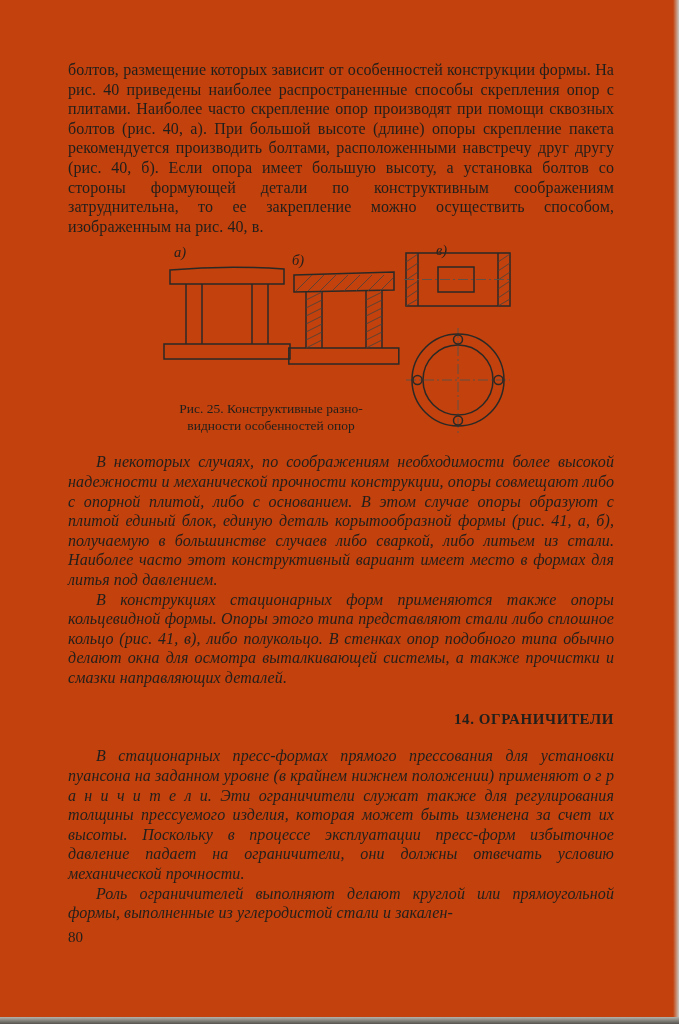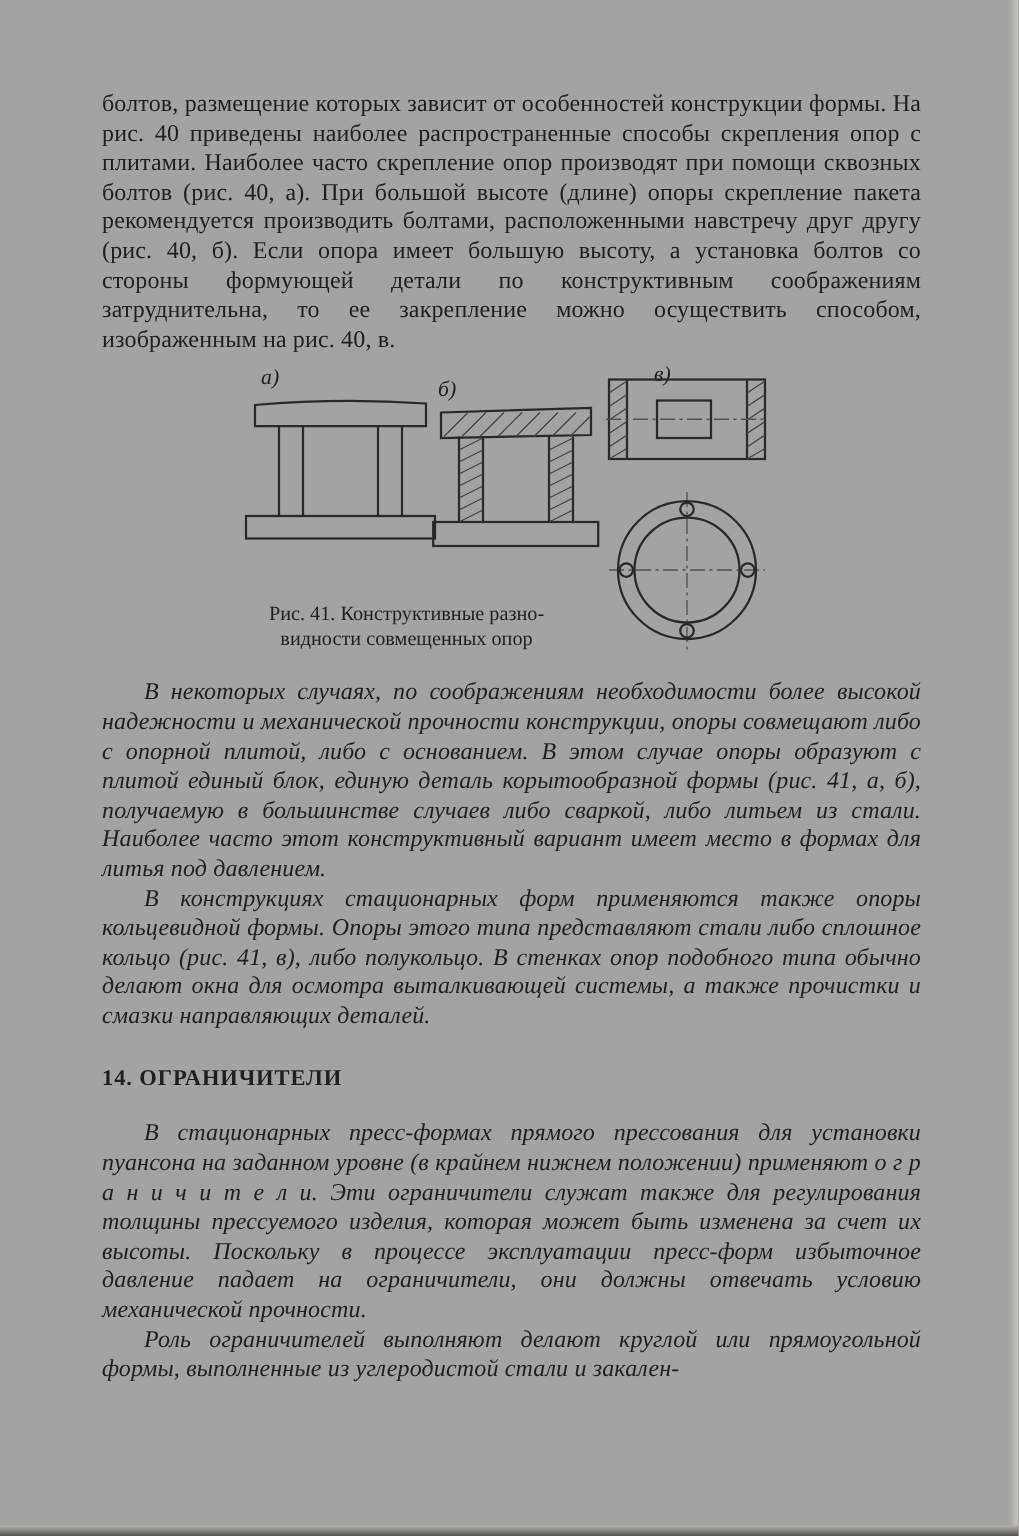--- a/index.html
+++ b/index.html
@@ -5,21 +5,21 @@
   html, body { margin: 0; padding: 0; }
   body {
     background: #8a8884;
     font-family: "Liberation Serif", "DejaVu Serif", serif;
   }
   .page {
     position: relative;
     width: 679px;
     height: 1024px;
     margin: 0 auto;
-    background: #a3a3a3;
+    background: #c2410c;
     color: #211f1c;
     overflow: hidden;
   }
   .page-edge-right {
     position: absolute; top: 0; right: 0; width: 6px; height: 100%;
     background: linear-gradient(to right, rgba(0,0,0,0), #c9c6bf);
   }
   .page-edge-bottom {
     position: absolute; bottom: 0; left: 0; width: 100%; height: 7px;
     background: linear-gradient(to bottom, #b5b2ab, #56534e);
@@ -53,21 +53,21 @@
     position: absolute;
     left: 86px;
     top: 158px;
     width: 234px;
     text-align: center;
     font-size: 13.5px;
     line-height: 17px;
   }
   .section-heading {
     margin: 24px 0 18px 0;
-    text-align: left;
+    text-align: right;
     font-size: 15px;
     font-weight: bold;
     letter-spacing: 0.6px;
   }
   .page-number {
     margin-top: 6px;
     font-size: 15px;
   }
   svg { display: block; }
 </style>
@@ -162,30 +162,31 @@
           <circle cx="54" cy="130" r="46"></circle>
           <circle cx="54" cy="130" r="35"></circle>
           <circle cx="54" cy="89.5" r="4.5"></circle>
           <circle cx="54" cy="170.5" r="4.5"></circle>
           <circle cx="13.5" cy="130" r="4.5"></circle>
           <circle cx="94.5" cy="130" r="4.5"></circle>
         </g>
       </svg>
 
       <div class="fig-caption">
-        <span style="display:block">Рис. 41. Конструктивные разно-</span>
-        <span style="display:block">видности совмещенных опор</span>
+        <span style="display:block">Рис. 25. Конструктивные разно-</span>
+        <span style="display:block">видности особенностей опор</span>
       </div>
     </div>
 
     <p class="para indent">В некоторых случаях, по соображениям необходимости более высокой надежности и механической прочности конструкции, опоры совмещают либо с опорной плитой, либо с основанием. В этом случае опоры образуют с плитой единый блок, единую деталь корытообразной формы (рис. 41, а, б), получаемую в большинстве случаев либо сваркой, либо литьем из стали. Наиболее часто этот конструктивный вариант имеет место в формах для литья под давлением.</p>
     <p class="para indent">В конструкциях стационарных форм применяются также опоры кольцевидной формы. Опоры этого типа представляют стали либо сплошное кольцо (рис. 41, в), либо полукольцо. В стенках опор подобного типа обычно делают окна для осмотра выталкивающей системы, а также прочистки и смазки направляющих деталей.</p>
 
     <h2 class="section-heading">14. ОГРАНИЧИТЕЛИ</h2>
 
     <p class="para indent">В стационарных пресс-формах прямого прессования для установки пуансона на заданном уровне (в крайнем нижнем положении) применяют о г р а н и ч и т е л и. Эти ограничители служат также для регулирования толщины прессуемого изделия, которая может быть изменена за счет их высоты. Поскольку в процессе эксплуатации пресс-форм избыточное давление падает на ограничители, они должны отвечать условию механической прочности.</p>
     <p class="para indent">Роль ограничителей выполняют делают круглой или прямоугольной формы, выполненные из углеродистой стали и закален-</p>
 
+    <div class="page-number">80</div>
   </div>
 
   <div class="page-edge-right"></div>
   <div class="page-edge-bottom"></div>
 </div>
 
 </body></html>

